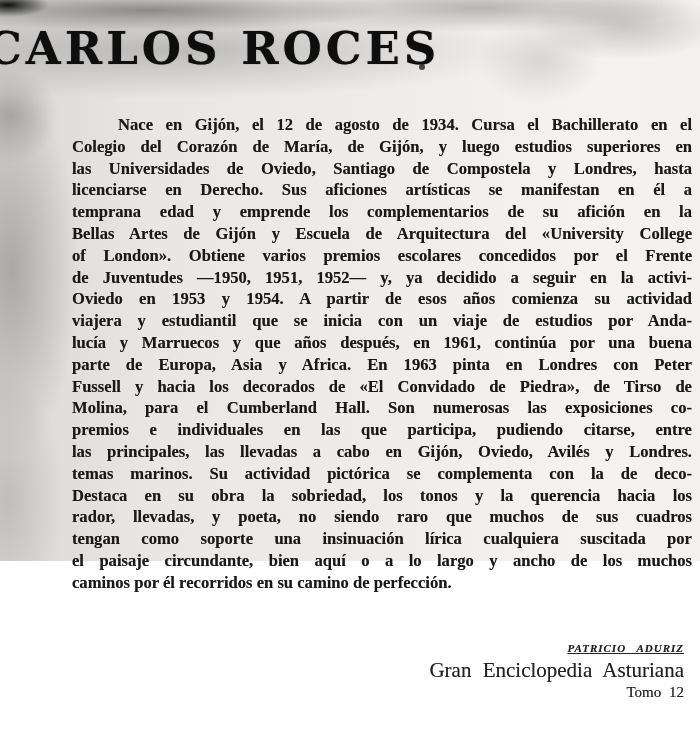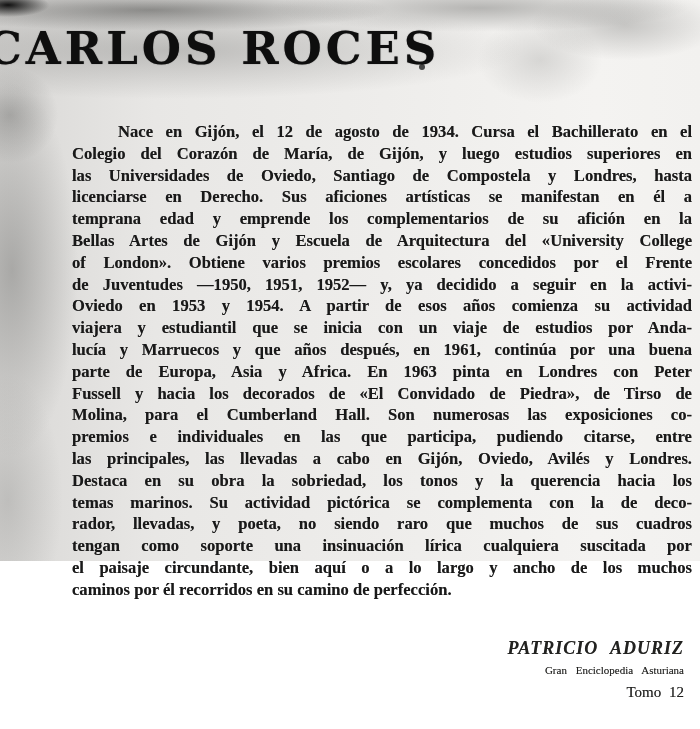--- a/index.html
+++ b/index.html
@@ -55,47 +55,47 @@
   .body-text {
     position: absolute;
     left: 72px;
     top: 114px;
     width: 620px;
     color: #191919;
     font-size: 16.6px;
     font-weight: bold;
     line-height: 21.8px;
     text-shadow: 0 0 0.5px rgba(25,25,25,0.5);
-    margin-top: 7px;
   }
   .line {
     text-align: justify;
     text-align-last: justify;
     white-space: normal;
   }
   .line:first-child { text-indent: 46px; }
   .line:last-child { text-align-last: left; }
   .attribution {
     position: absolute;
     right: 16px;
     top: 637px;
     text-align: right;
     color: #222220;
     line-height: 22px;
     text-shadow: 0 0 0.5px rgba(25,25,25,0.45);
   }
   .attribution .author {
     font-style: italic;
     font-weight: bold;
-    font-size: 18px;
+    font-size: 11px;
     letter-spacing: 1px;
     word-spacing: 7px;
+    text-decoration: underline;
   }
   .attribution .source {
-    font-size: 11px;
+    font-size: 21px;
     word-spacing: 6px;
   }
   .attribution .volume {
     font-size: 15px;
     word-spacing: 4px;
   }
 </style>
 </head>
 <body>
 
@@ -112,22 +112,22 @@
       <div class="line">of London». Obtiene varios premios escolares concedidos por el Frente</div>
       <div class="line">de Juventudes —1950, 1951, 1952— y, ya decidido a seguir en la activi-</div>
       <div class="line">Oviedo en 1953 y 1954. A partir de esos años comienza su actividad</div>
       <div class="line">viajera y estudiantil que se inicia con un viaje de estudios por Anda-</div>
       <div class="line">lucía y Marruecos y que años después, en 1961, continúa por una buena</div>
       <div class="line">parte de Europa, Asia y Africa. En 1963 pinta en Londres con Peter</div>
       <div class="line">Fussell y hacia los decorados de «El Convidado de Piedra», de Tirso de</div>
       <div class="line">Molina, para el Cumberland Hall. Son numerosas las exposiciones co-</div>
       <div class="line">premios e individuales en las que participa, pudiendo citarse, entre</div>
       <div class="line">las principales, las llevadas a cabo en Gijón, Oviedo, Avilés y Londres.</div>
+      <div class="line">temas marinos. Su actividad pictórica se complementa con la de deco-</div>
       <div class="line">Destaca en su obra la sobriedad, los tonos y la querencia hacia los</div>
-      <div class="line">temas marinos. Su actividad pictórica se complementa con la de deco-</div>
       <div class="line">rador, llevadas, y poeta, no siendo raro que muchos de sus cuadros</div>
       <div class="line">tengan como soporte una insinuación lírica cualquiera suscitada por</div>
       <div class="line">el paisaje circundante, bien aquí o a lo largo y ancho de los muchos</div>
       <div class="line">caminos por él recorridos en su camino de perfección.</div>
     </div>
   <div class="attribution">
     <div class="author">PATRICIO ADURIZ</div>
     <div class="source">Gran Enciclopedia Asturiana</div>
     <div class="volume">Tomo 12</div>
   </div>

